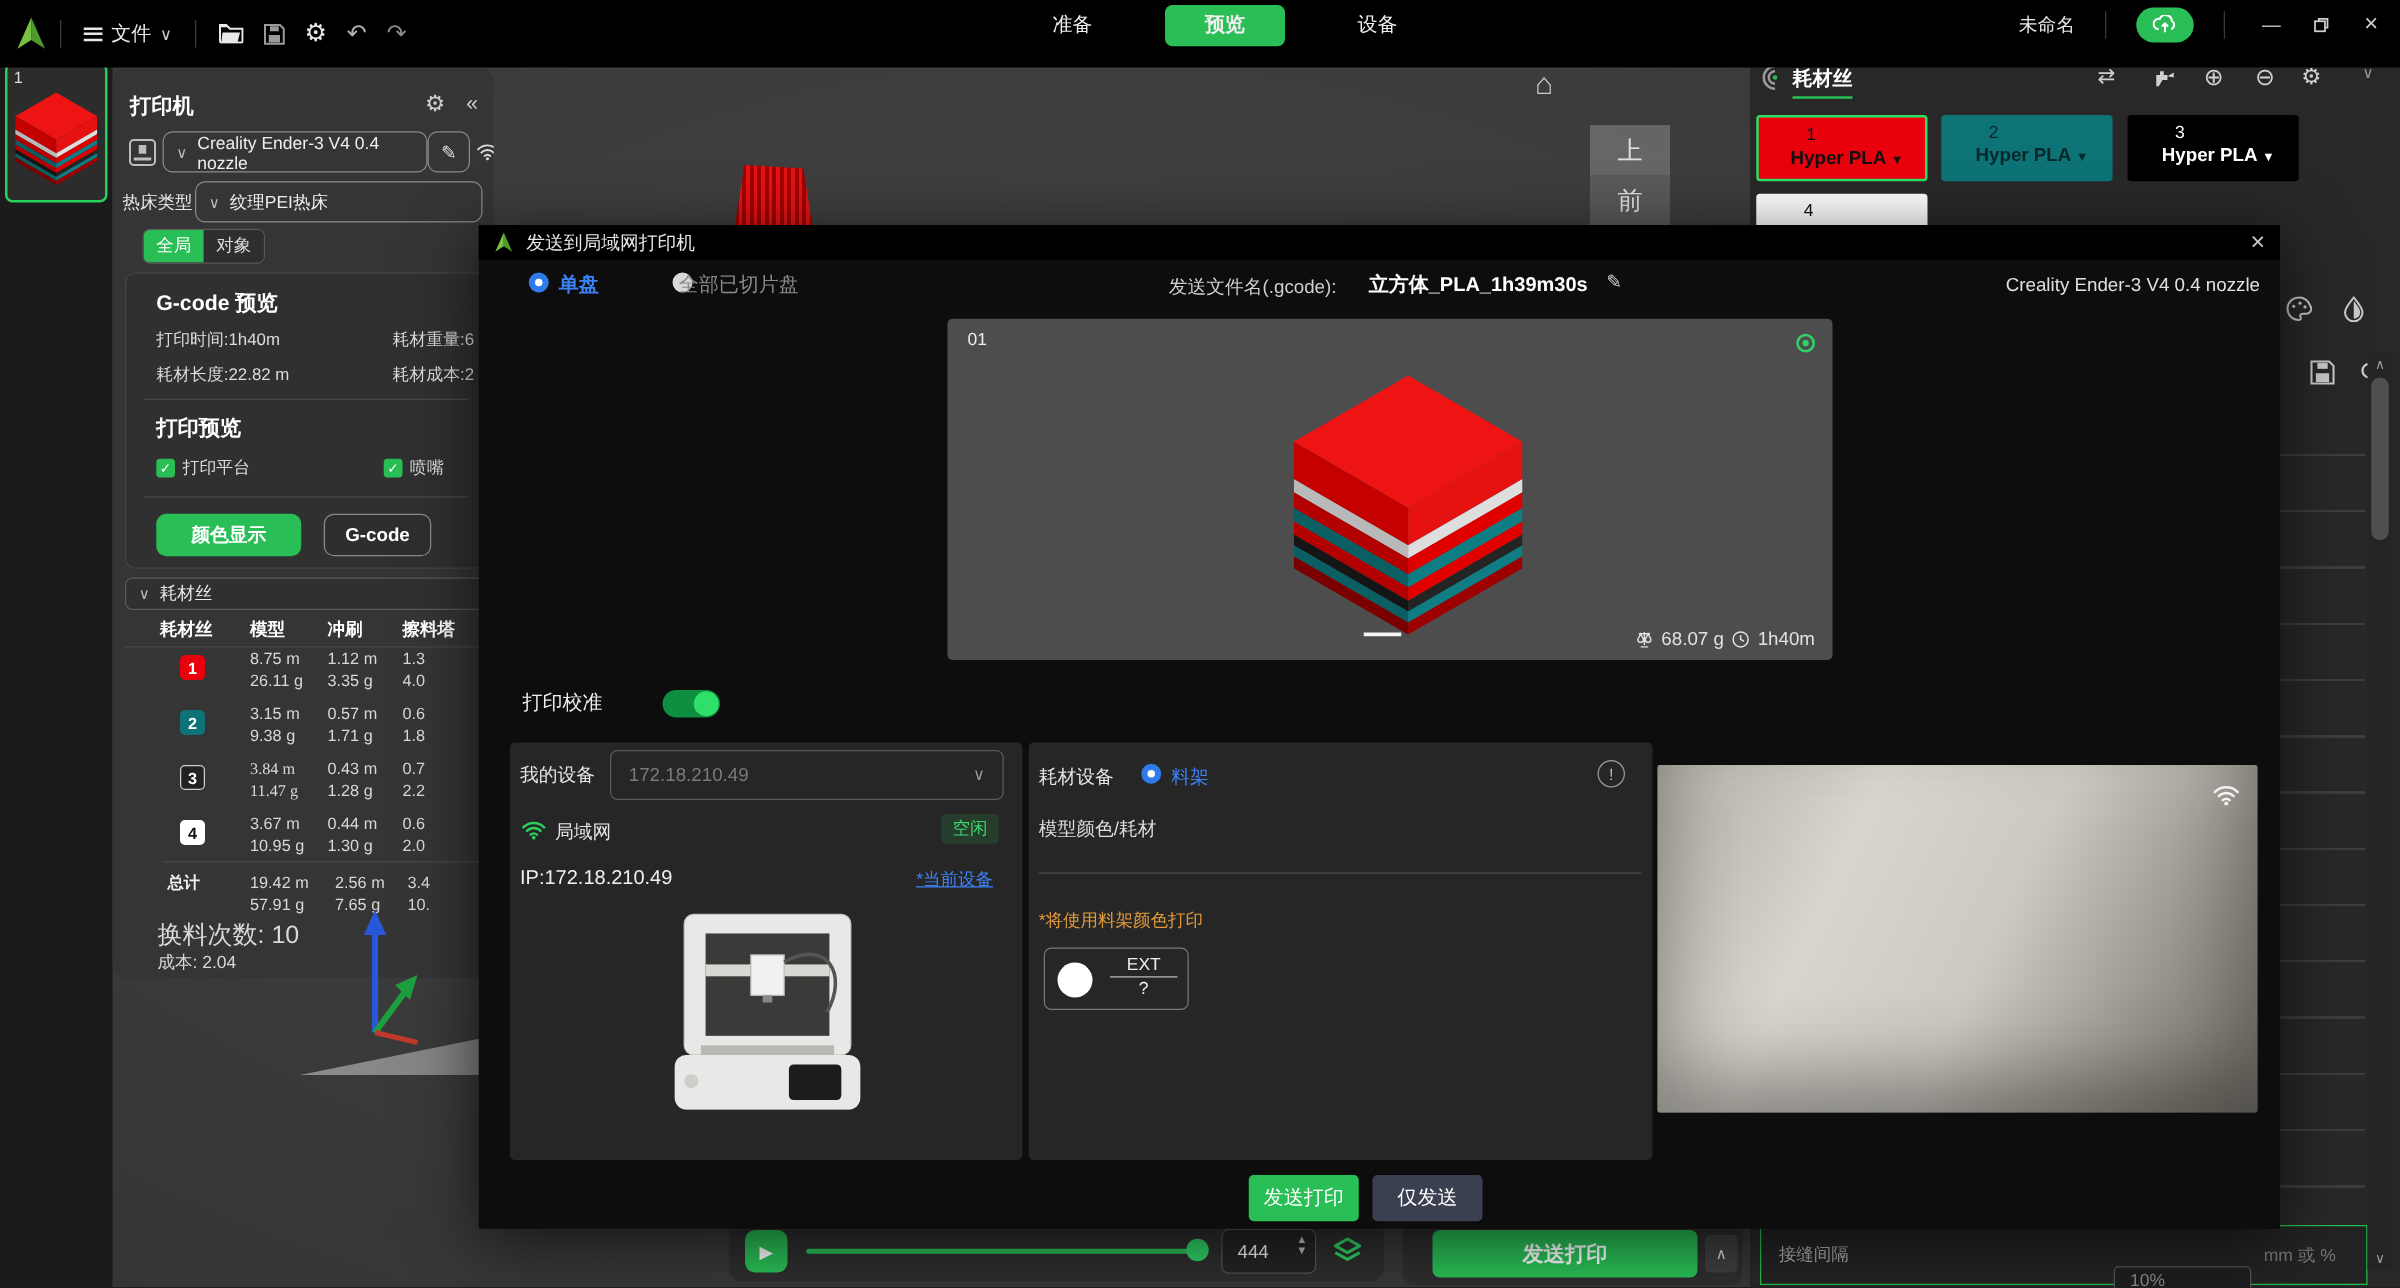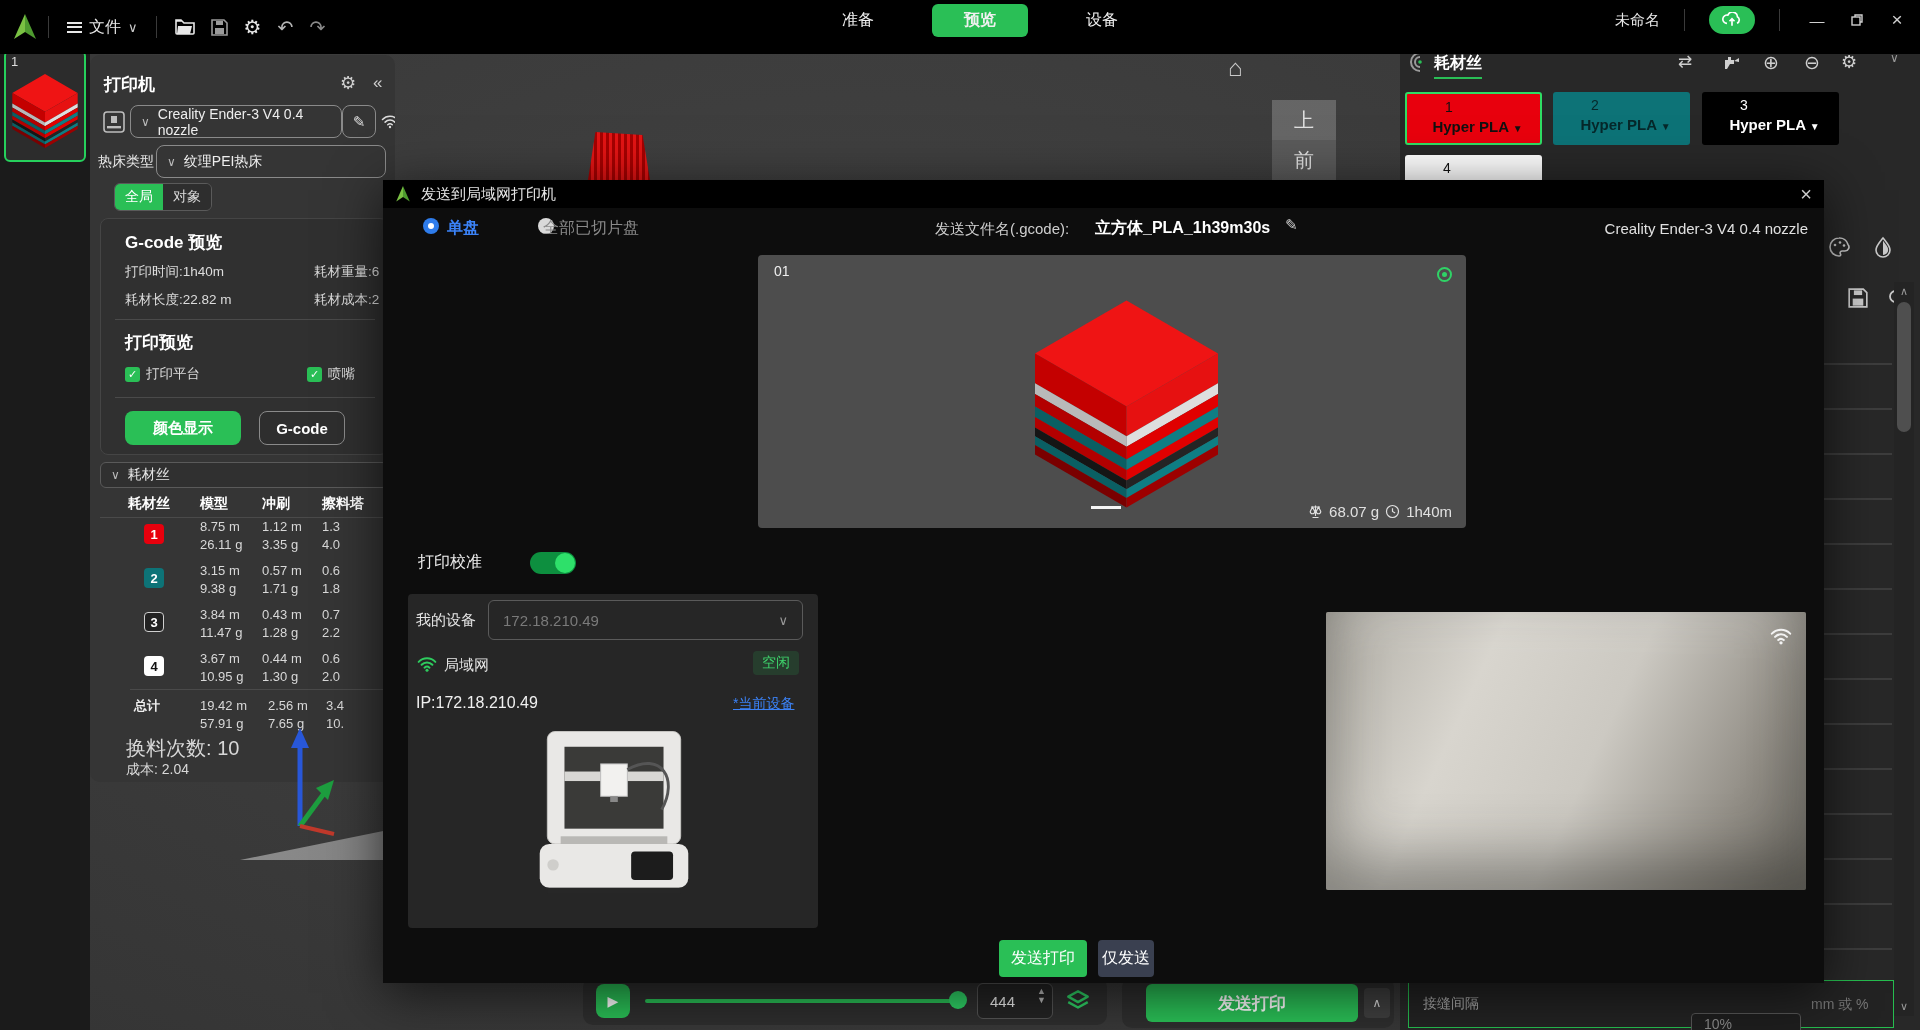--- a/index.html
+++ b/index.html
@@ -317,21 +317,21 @@
 
     <div>
       <span class="chip" style="left:54px; top:513px; background:#0d7377; color:#fff;">2</span>
       <span class="ft-cell" style="left:110px; top:507px;"><span>3.15 m</span><br><span>9.38 g</span></span>
       <span class="ft-cell" style="left:172px; top:507px;"><span>0.57 m</span><br><span>1.71 g</span></span>
       <span class="ft-cell" style="left:232px; top:507px;"><span>0.6</span><br><span>1.8</span></span>
     </div>
 
     <div>
       <span class="chip" style="left:54px; top:557px; background:#222; color:#fff; border:1px solid #cfcfcf;">3</span>
-      <span class="ft-cell" style="left:110px; top:551px;"><span>3.84 m</span><br><span>11.47 g</span></span>
+      <span class="ft-cell" style="left:110px; top:551px;font-family:Liberation Serif, serif;"><span>3.84 m</span><br><span>11.47 g</span></span>
       <span class="ft-cell" style="left:172px; top:551px;"><span>0.43 m</span><br><span>1.28 g</span></span>
       <span class="ft-cell" style="left:232px; top:551px;"><span>0.7</span><br><span>2.2</span></span>
     </div>
 
     <div>
       <span class="chip" style="left:54px; top:601px; background:#fff; color:#111;">4</span>
       <span class="ft-cell" style="left:110px; top:595px;"><span>3.67 m</span><br><span>10.95 g</span></span>
       <span class="ft-cell" style="left:172px; top:595px;"><span>0.44 m</span><br><span>1.30 g</span></span>
       <span class="ft-cell" style="left:232px; top:595px;"><span>0.6</span><br><span>2.0</span></span>
     </div>
@@ -526,27 +526,43 @@
         <path d="M114 50 C150 30 168 60 150 92" fill="none" stroke="#555" stroke-width="3"></path>
         <rect x="44" y="120" width="112" height="10" fill="#b9b8b5"></rect>
         <rect x="22" y="128" width="156" height="46" rx="10" fill="#e9e8e6"></rect>
         <rect x="118" y="136" width="44" height="30" rx="4" fill="#1c1c1c"></rect>
         <circle cx="36" cy="150" r="6" fill="#cfcecb"></circle>
         <rect x="30" y="174" width="140" height="6" fill="#2a2a2a" opacity="0.4"></rect>
       </svg>
     </div>
 
     
+    <div class="mpanel" style="left:440px; top:414px; width:499px; height:334px;">
+      <span class="abs" style="left:8px; top:18px; font-size:15px; color:#e5e5e5;">耗材设备</span>
+      <span class="radio sel abs" style="left:90px; top:17px;"></span>
+      <span class="abs" style="left:114px; top:18px; font-size:15px; color:#3b82f6;">料架</span>
+      <span class="abs" style="left:455px; top:14px; width:22px; height:22px; border:1.5px solid #999; border-radius:50%; color:#bbb; font-size:13px; display:flex; align-items:center; justify-content:center; cursor:pointer;">!</span>
+      <span class="abs" style="left:8px; top:60px; font-size:15px; color:#dcdcdc;">模型颜色/耗材</span>
+      <div class="hr" style="left:8px; top:104px; width:482px; background:#4c4c4c;"></div>
+      <span class="note-orange abs" style="left:8px; top:134px;">*将使用料架颜色打印</span>
+      <div class="ext-box">
+        <span class="dot"></span>
+        <div class="ext-frac">
+          <div class="top">EXT</div>
+          <div>?</div>
+        </div>
+      </div>
+    </div>
 
     
     <div class="cam">
       <svg class="abs wifi-stroke" style="right:14px; top:14px;" width="22" height="19" viewBox="0 0 24 20">
         <path d="M2 8a14 14 0 0 1 20 0 M5.5 11.5a9 9 0 0 1 13 0 M9 15a4.5 4.5 0 0 1 6 0" stroke="#f2f2f2" stroke-width="2.2" fill="none"></path>
           <circle cx="12" cy="18" r="1.8" fill="#f2f2f2"></circle>
       </svg>
     </div>
 
     
     <div class="mbtn-green" style="left:616px; top:760px; width:88px; height:37px;">发送打印</div>
-    <div class="mbtn-slate" style="left:715px; top:760px; width:56px; height:37px;">仅发送</div>
+    <div class="mbtn-slate" style="left:715px; top:760px; width:88px; height:37px;">仅发送</div>
   </div>
 
 </div>
 
 </body></html>

